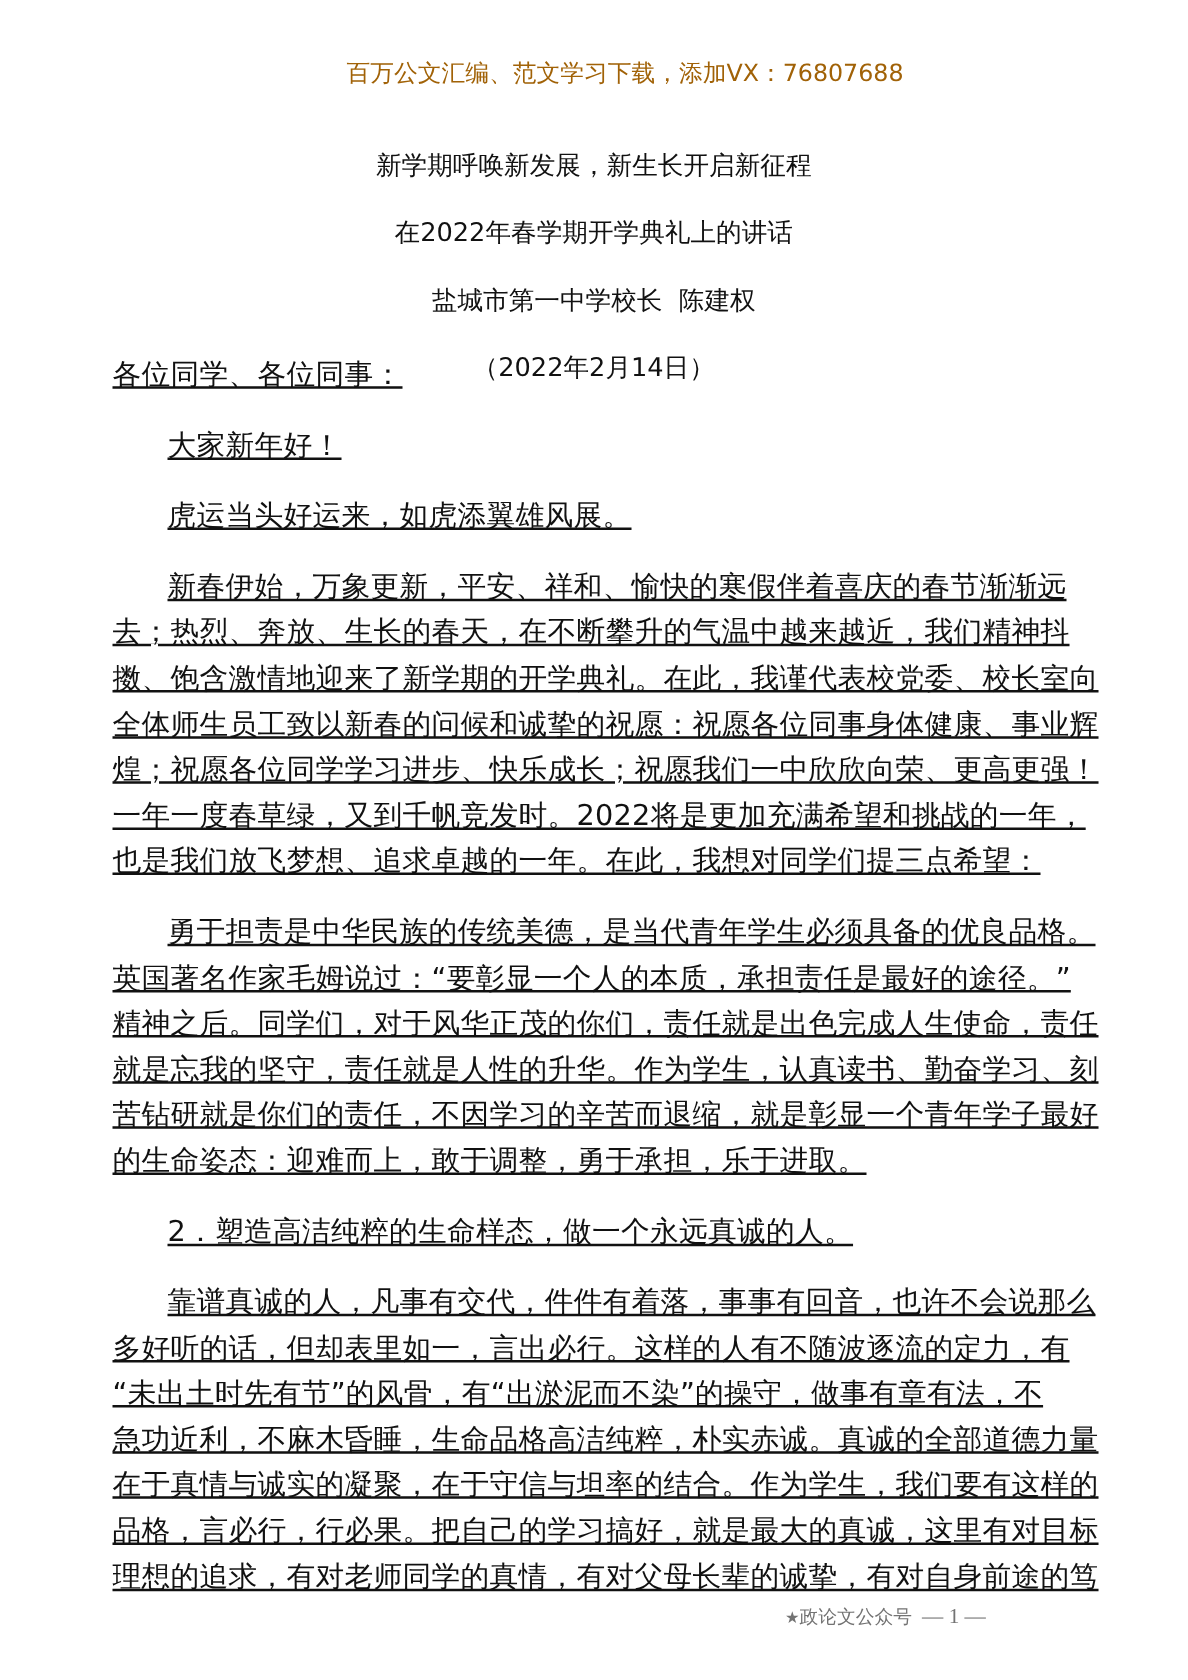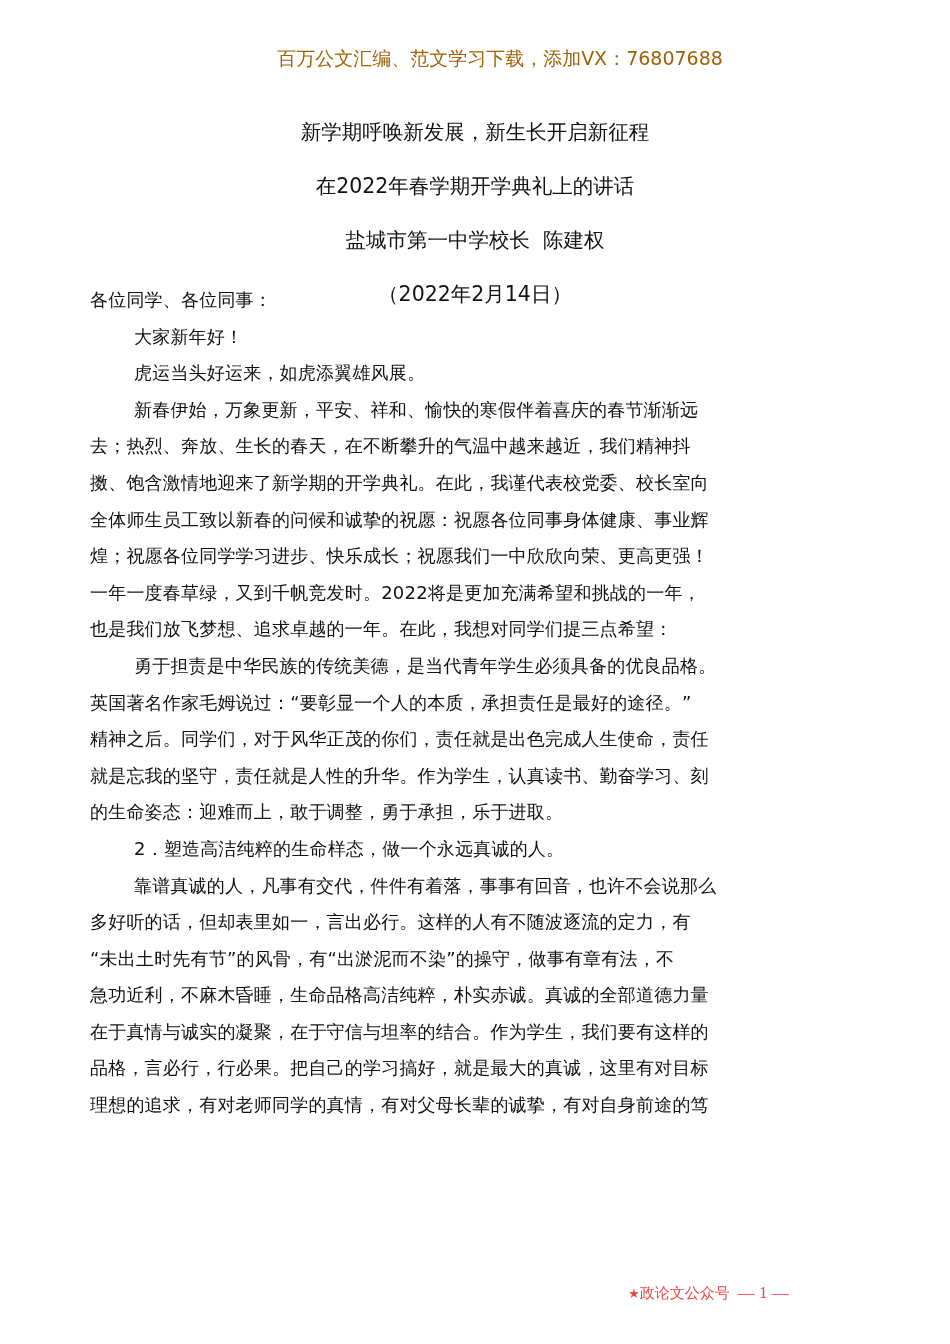--- a/index.html
+++ b/index.html
@@ -46,33 +46,34 @@
       white-space: nowrap;
       margin-top: 18px;
     }
     .body-text {
       position: absolute;
       top: 282px;
       left: 90px;
       width: 772px;
     }
     .line {
-      font-size: 18px;
+      font-size: 23px;
       height: 36.6px;
       line-height: 36.6px;
       white-space: nowrap;
       letter-spacing: 0.2px;
+      text-decoration: underline;
     }
-    .indent { padding-left: 44px; }
+    .indent { padding-left: 44px; margin-top: 20px; }
     .footer {
       position: absolute;
       top: 1283px;
       left: 628px;
       font-size: 15px;
-      color: #ef4444;
+      color: #737373;
       white-space: nowrap;
     }
     .footer .star { font-size: 13px; }
     .footer .pagenum {
       font-family: "Liberation Serif", "DejaVu Serif", serif;
       font-size: 17px;
       margin-left: 8px;
     }
   </style>
 </head>
@@ -96,20 +97,21 @@
     <div class="line">去；热烈、奔放、生长的春天，在不断攀升的气温中越来越近，我们精神抖</div>
     <div class="line">擞、饱含激情地迎来了新学期的开学典礼。在此，我谨代表校党委、校长室向</div>
     <div class="line">全体师生员工致以新春的问候和诚挚的祝愿：祝愿各位同事身体健康、事业辉</div>
     <div class="line">煌；祝愿各位同学学习进步、快乐成长；祝愿我们一中欣欣向荣、更高更强！</div>
     <div class="line">一年一度春草绿，又到千帆竞发时。2022将是更加充满希望和挑战的一年，</div>
     <div class="line">也是我们放飞梦想、追求卓越的一年。在此，我想对同学们提三点希望：</div>
     <div class="line indent">勇于担责是中华民族的传统美德，是当代青年学生必须具备的优良品格。</div>
     <div class="line">英国著名作家毛姆说过：“要彰显一个人的本质，承担责任是最好的途径。”</div>
     <div class="line">精神之后。同学们，对于风华正茂的你们，责任就是出色完成人生使命，责任</div>
     <div class="line">就是忘我的坚守，责任就是人性的升华。作为学生，认真读书、勤奋学习、刻</div>
+    <div class="line">苦钻研就是你们的责任，不因学习的辛苦而退缩，就是彰显一个青年学子最好</div>
     <div class="line">的生命姿态：迎难而上，敢于调整，勇于承担，乐于进取。</div>
     <div class="line indent">2．塑造高洁纯粹的生命样态，做一个永远真诚的人。</div>
     <div class="line indent">靠谱真诚的人，凡事有交代，件件有着落，事事有回音，也许不会说那么</div>
     <div class="line">多好听的话，但却表里如一，言出必行。这样的人有不随波逐流的定力，有</div>
     <div class="line">“未出土时先有节”的风骨，有“出淤泥而不染”的操守，做事有章有法，不</div>
     <div class="line">急功近利，不麻木昏睡，生命品格高洁纯粹，朴实赤诚。真诚的全部道德力量</div>
     <div class="line">在于真情与诚实的凝聚，在于守信与坦率的结合。作为学生，我们要有这样的</div>
     <div class="line">品格，言必行，行必果。把自己的学习搞好，就是最大的真诚，这里有对目标</div>
     <div class="line">理想的追求，有对老师同学的真情，有对父母长辈的诚挚，有对自身前途的笃</div>
   </div>

